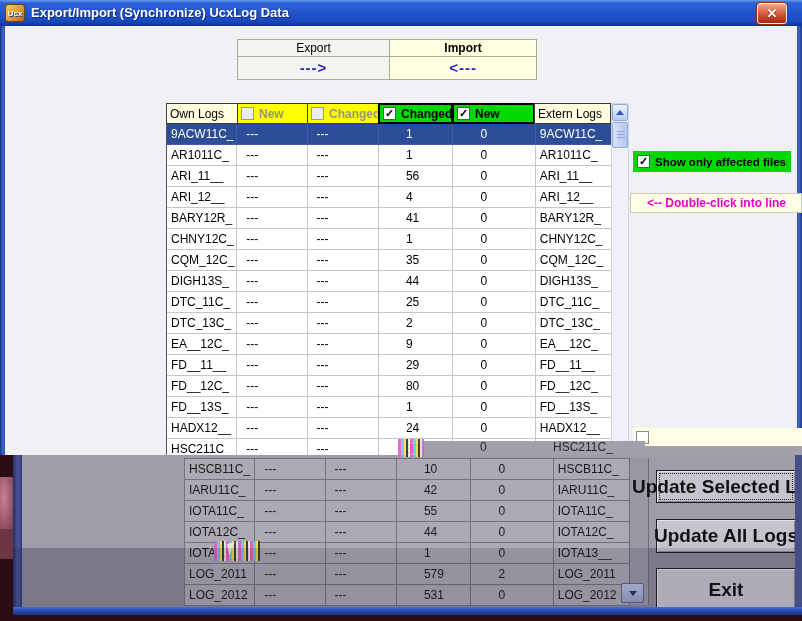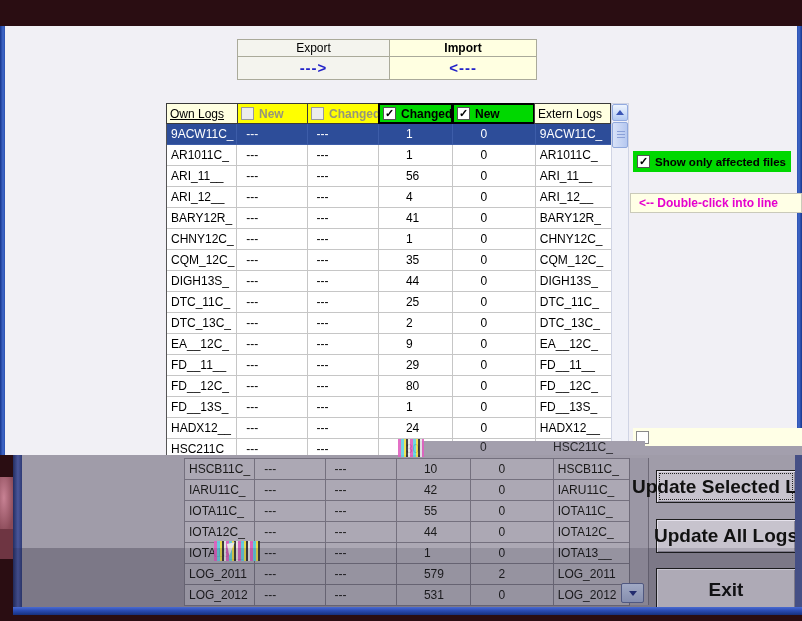--- a/index.html
+++ b/index.html
@@ -80,21 +80,21 @@
     border:1px solid #90A8DC;background:linear-gradient(90deg,#D8E2F8,#B6C8F0);}
   .sb-thumb::after{content:"";position:absolute;left:4px;top:8px;width:8px;height:9px;
     background:repeating-linear-gradient(180deg,#8AA0D8 0 1px,transparent 1px 3px);}
 
   
   .green-panel{position:absolute;left:633px;top:125px;width:158px;height:21px;background:#00D800;
     display:flex;align-items:center;gap:5px;padding-left:4px;}
   .green-lbl{font-size:11.5px;font-weight:bold;color:#000;white-space:nowrap;}
   .hint{position:absolute;left:630px;width:172px;height:20px;background:#FFFFE6;
     border:1px solid #CACABA;font-size:12px;font-weight:bold;color:#E500CE;line-height:18px;white-space:nowrap;}
-  .hint1{top:167px;padding-left:8px;}
+  .hint1{top:167px;padding-left:16px;}
   .hint2{top:187px;padding-left:30px;}
   .confirm-panel{position:absolute;left:633px;top:402px;width:169px;height:19px;background:#FFFFE6;
     display:flex;align-items:center;gap:6px;padding-left:3px;font-size:12px;color:#000;white-space:nowrap;}
   .confirm-panel .cb{border-color:#8A8A8A;}
 
   
   .overlay{position:absolute;left:0;top:439px;width:802px;height:182px;}
   .ov-upper{position:absolute;left:0;top:16px;width:802px;height:93px;background:#A09CA9;}
   .ov-lower{position:absolute;left:0;top:109px;width:802px;height:59px;background:#8D8997;}
   .torn{position:absolute;background:#A39FAD;font-size:12px;color:#26262A;}
@@ -134,40 +134,49 @@
   .a1{left:398px;top:0;width:26px;height:18px;opacity:.9;}
   .a2{left:214px;top:102px;width:46px;height:20px;opacity:.9;}
   .cursor-tri{position:absolute;left:14px;top:2px;width:0;height:0;
     border-top:12px solid #ECECEC;border-right:8px solid transparent;transform:rotate(-12deg);}
 </style>
 </head>
 <body>
 
 <div class="stage">
 
+  <div class="titlebar">
+    <div class="app-icon">
+      <span>Ucx</span>
+    </div>
+    <div class="title">Export/Import (Synchronize) UcxLog Data</div>
+    <div class="close-btn">
+      <span class="close-x">✕</span>
+    </div>
+  </div>
 
   <div class="dlg-body">
     <div class="edge left"></div>
     <div class="edge right"></div>
 
     <div class="qso-panel">
       <div class="qso-row">
         <div class="qso-cell exp">Export</div>
         <div class="qso-cell imp">Import</div>
       </div>
       <div class="qso-row arrows">
         <div class="qso-cell exp">---&gt;</div>
         <div class="qso-cell imp">&lt;---</div>
       </div>
     </div>
 
     <div class="logtable">
       <div class="thead">
         <div class="hc h0">
-          <span class="hlbl" style="margin-left:0;text-decoration:underline;">Own Logs</span>
+          <span class="hlbl" style="margin-left:0;">Own Logs</span>
         </div>
         <div class="hc h1">
           <span class="cb disabled"></span>
           <span class="hlbl dim">New</span>
         </div>
         <div class="hc h2">
           <span class="cb disabled"></span>
           <span class="hlbl dim">Changed</span>
         </div>
         <div class="hc h3">

